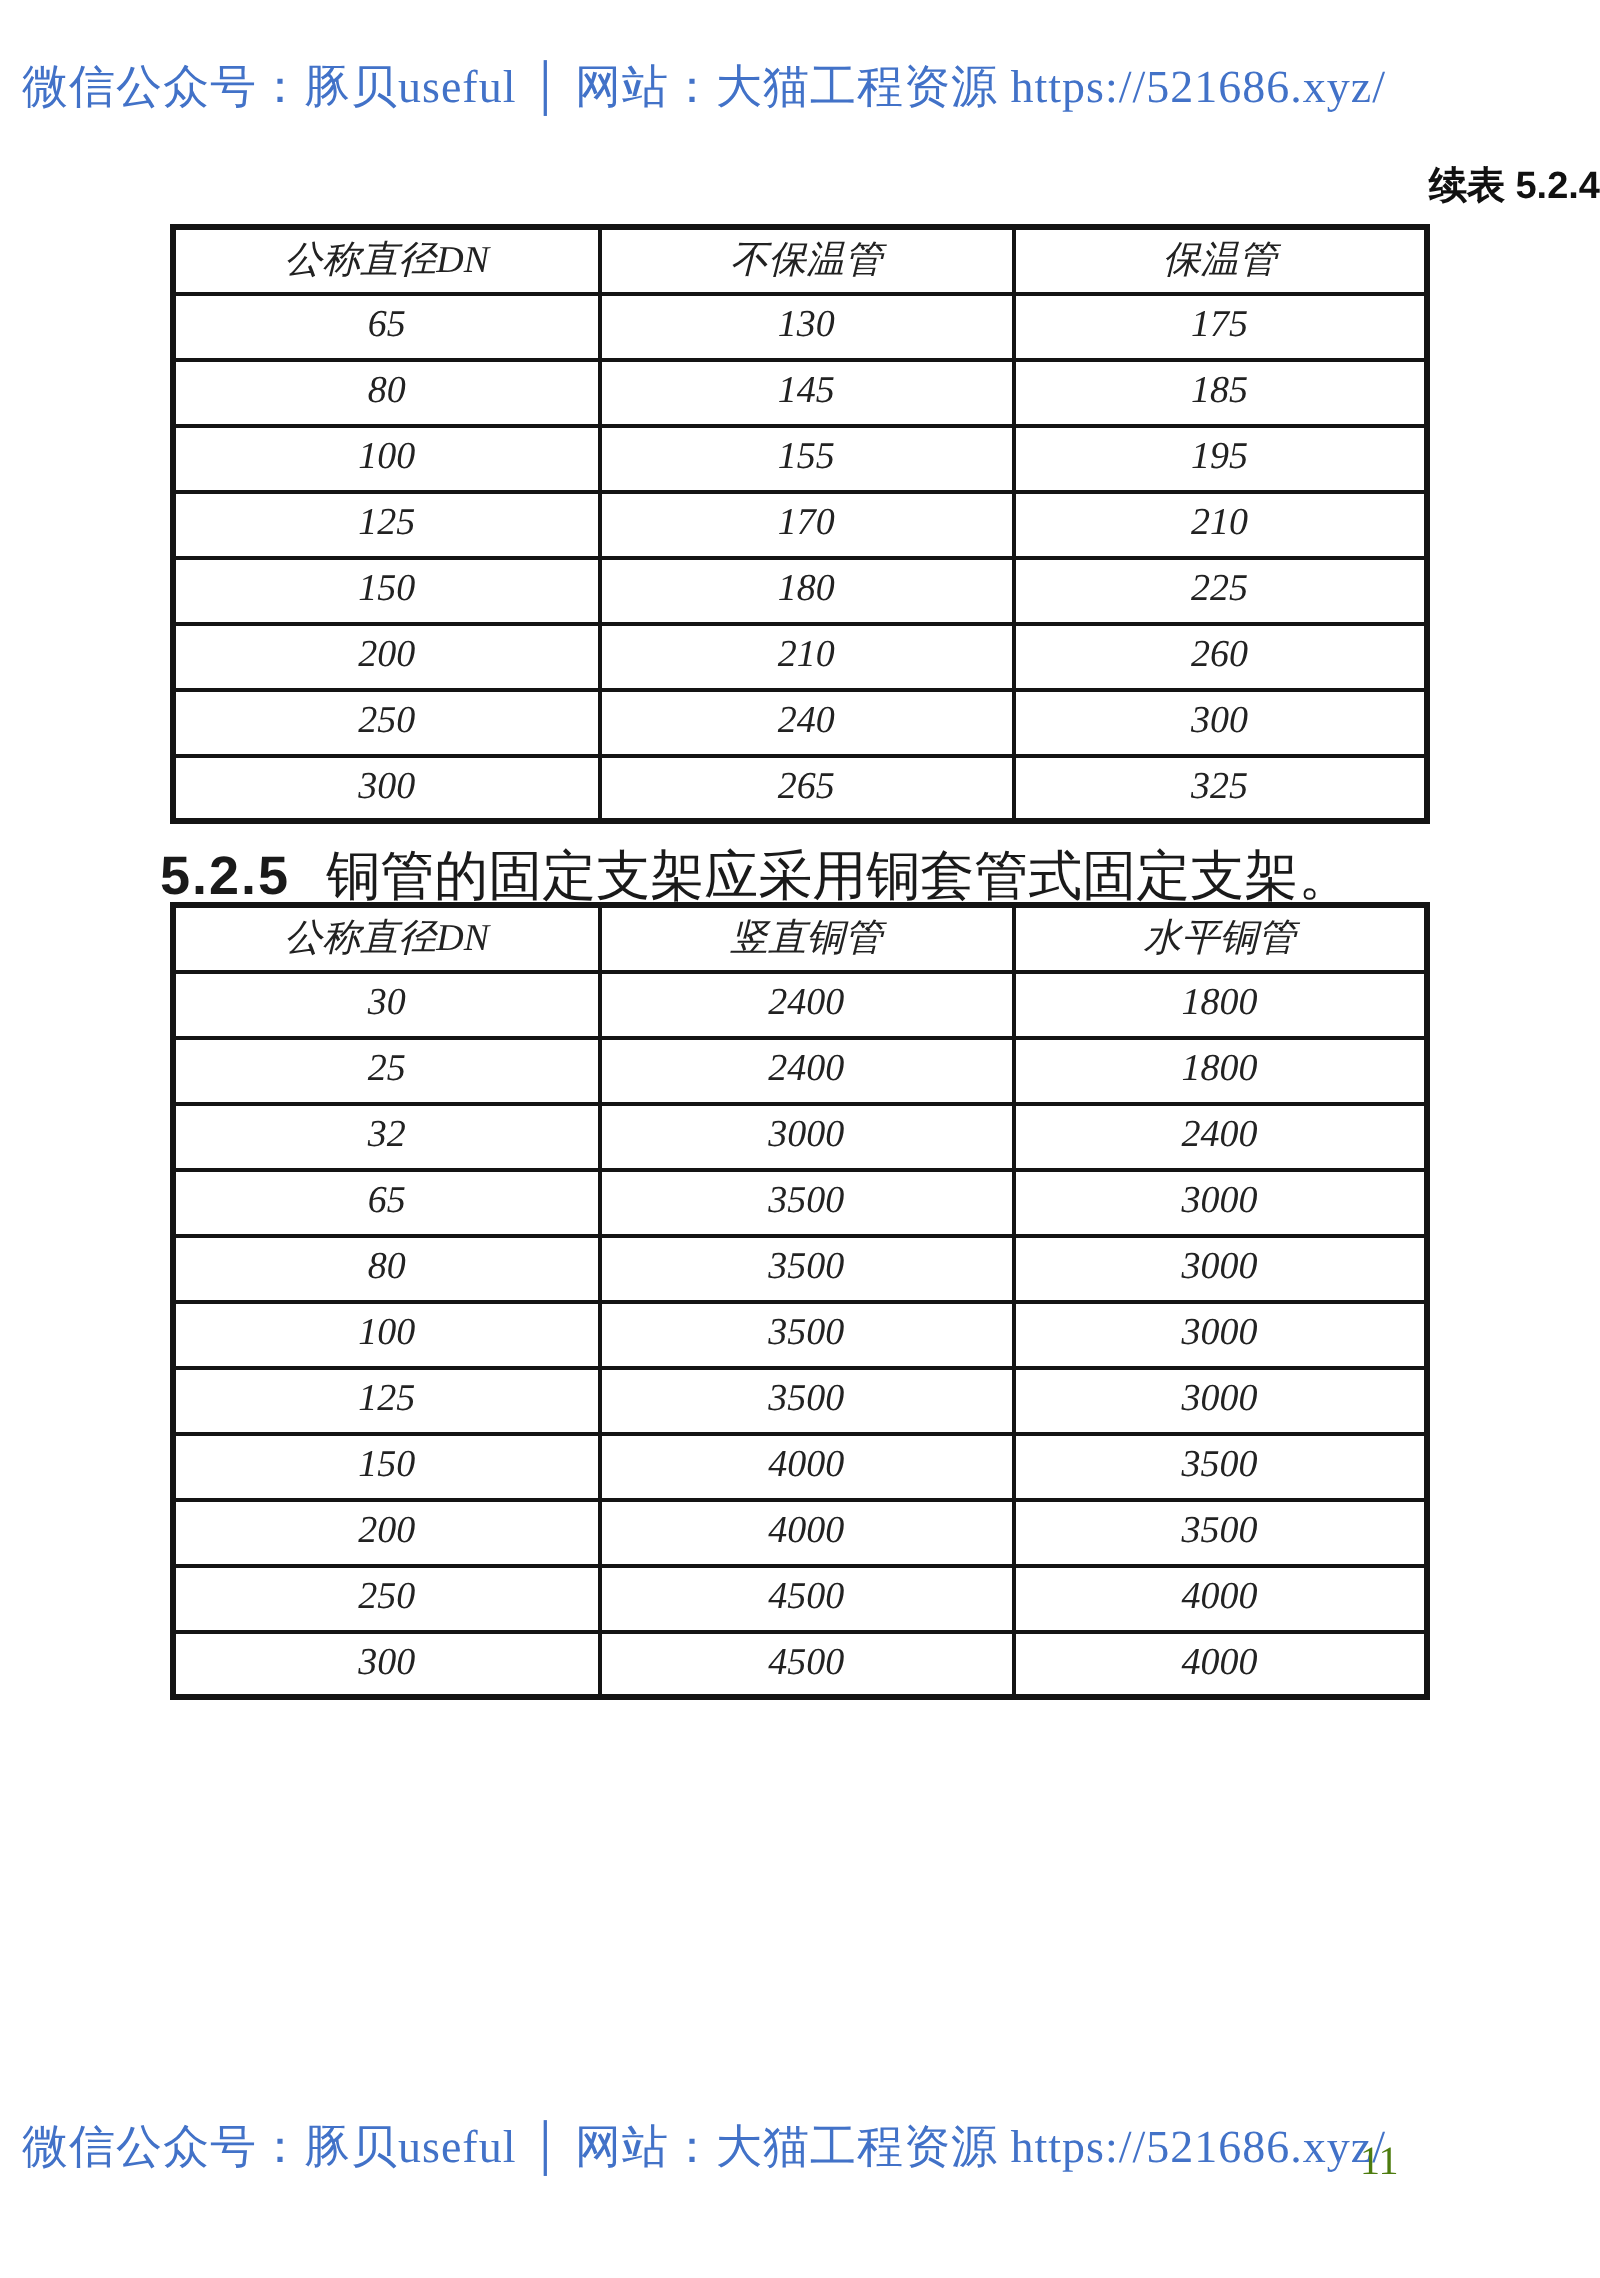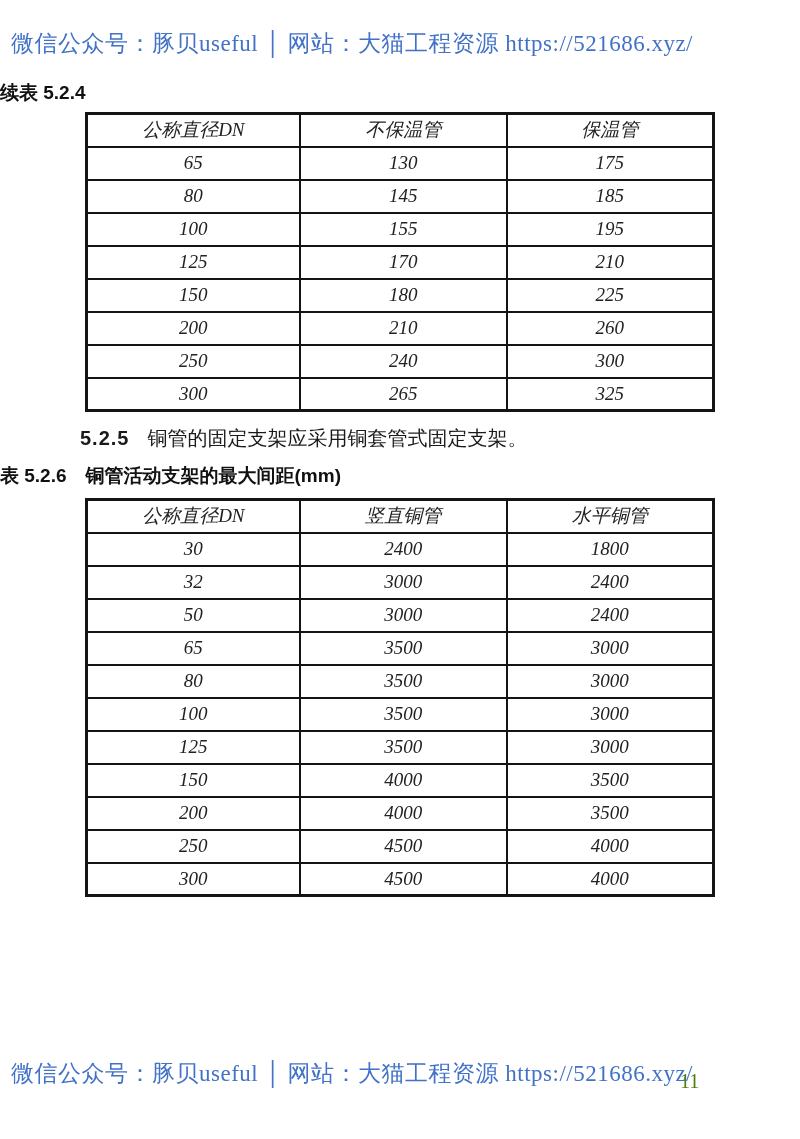--- a/index.html
+++ b/index.html
@@ -20,21 +20,21 @@
     width: 762px;
     font-size: 23px;
     letter-spacing: 0.5px;
     white-space: nowrap;
     font-family: "Liberation Serif", "DejaVu Serif", serif;
   }
   .watermark.top { top: 28px; }
   .watermark.bottom { top: 1058px; }
   .content { padding-top: 80px; }
   .table-caption {
-    text-align: left;
+    text-align: right;
     font-family: "Liberation Sans", "DejaVu Sans", sans-serif;
     font-weight: bold;
     font-size: 19px;
     color: #111;
   }
   .caption-1 { margin-bottom: 6px; }
   .caption-2 { margin-top: 12px; margin-bottom: 9px; }
   table.spec-table {
     width: 630px;
     margin: 0 auto;
@@ -52,21 +52,21 @@
     height: 33px;
     font-weight: normal;
     padding: 0;
     color: #222;
   }
   col.c1 { width: 34%; }
   col.c2 { width: 33%; }
   col.c3 { width: 33%; }
   .clause {
     margin: 13px 40px 0 80px;
-    font-size: 20px;
+    font-size: 27px;
     line-height: 26px;
     color: #1a1a1a;
   }
   .clause .clause-num {
     font-family: "Liberation Sans", "DejaVu Sans", sans-serif;
     font-weight: bold;
     margin-right: 18px;
     letter-spacing: 1px;
   }
   .page-number {
@@ -144,21 +144,20 @@
             <td>325</td>
           </tr>
         </tbody>
     </table>
 
     <div class="clause">
       <span class="clause-num">5.2.5</span><span>铜管的固定支架应采用铜套管式固定支架。</span>
     </div>
 
 
-    <div class="table-caption caption-2">表 5.2.6　铜管活动支架的最大间距(mm)</div>
 
     <table class="spec-table">
       <colgroup>
           <col class="c1">
           <col class="c2">
           <col class="c3">
         </colgroup>
       <thead>
         <tr>
             <th>公称直径DN</th>
@@ -166,26 +165,26 @@
             <th>水平铜管</th>
           </tr>
       </thead>
       <tbody>
           <tr>
             <td>30</td>
             <td>2400</td>
             <td>1800</td>
           </tr>
           <tr>
+            <td>25</td>
+            <td>2400</td>
+            <td>1800</td>
+          </tr>
+          <tr>
             <td>32</td>
-            <td>3000</td>
-            <td>2400</td>
-          </tr>
-          <tr>
-            <td>50</td>
             <td>3000</td>
             <td>2400</td>
           </tr>
           <tr>
             <td>65</td>
             <td>3500</td>
             <td>3000</td>
           </tr>
           <tr>
             <td>80</td>

